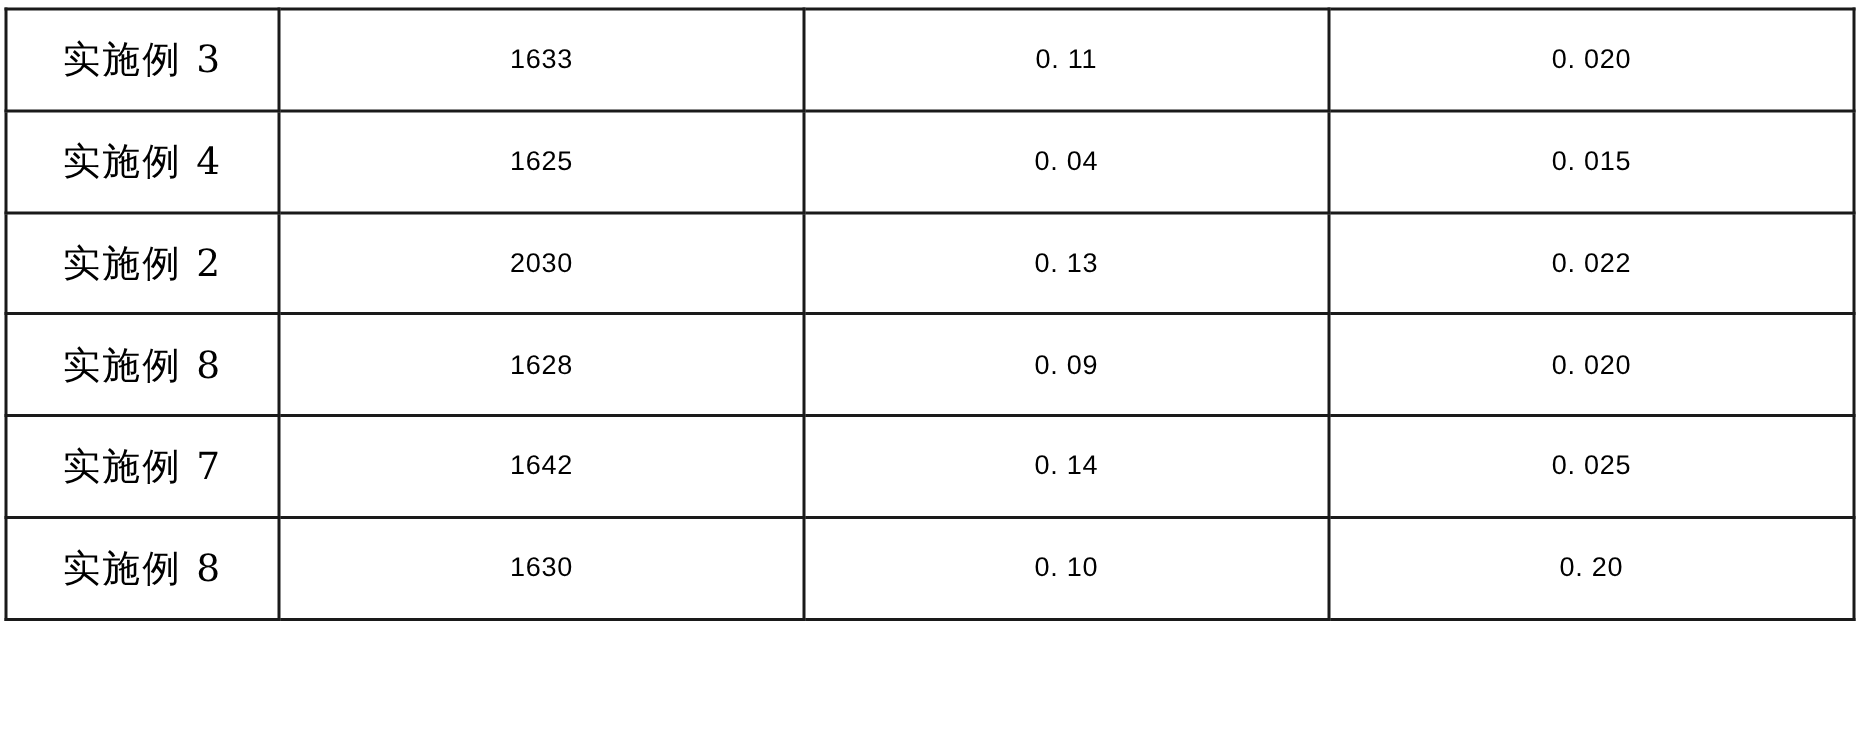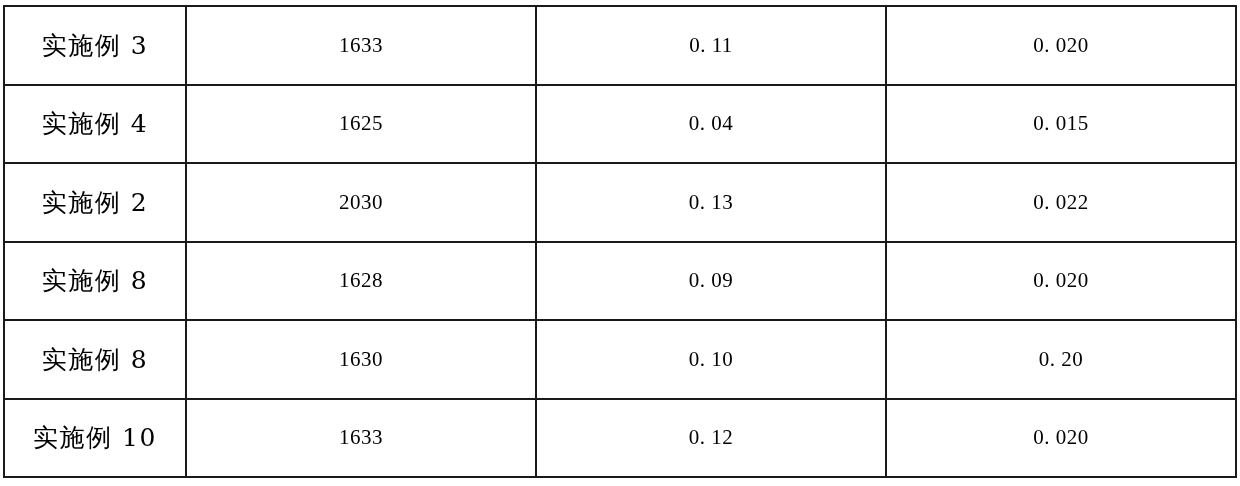--- a/index.html
+++ b/index.html
@@ -19,21 +19,21 @@
     width: 1240px;
     height: 486px;
     background: #ffffff;
   }
 
   table.data-table {
     position: absolute;
     left: 3px;
     top: 5px;
     width: 1232px;
-    height: 473px;
+    height: 409px;
     border-collapse: collapse;
     table-layout: fixed;
     background: #ffffff;
   }
 
   table.data-table td {
     border: 2px solid #1a1a1a;
     padding: 0 6px;
     text-align: center;
     vertical-align: middle;
@@ -51,22 +51,22 @@
   
   td.cell-label {
     font-family: "DejaVu Serif", "Liberation Serif", serif;
     font-size: 25px;
     letter-spacing: 1.5px;
     font-weight: 400;
   }
 
   
   td.cell-num {
-    font-family: Liberation Serif, serif;
-    font-size: 21px;
+    font-family: Liberation Sans, sans-serif;
+    font-size: 18px;
     font-weight: 400;
     letter-spacing: 0.5px;
   }
 </style>
 </head>
 <body>
 
 <div id="sheet">
 
   <table class="data-table">
@@ -99,32 +99,32 @@
         <td class="cell-num">0. 022</td>
       </tr>
 
       <tr>
         <td class="cell-label">实施例 8</td>
         <td class="cell-num">1628</td>
         <td class="cell-num">0. 09</td>
         <td class="cell-num">0. 020</td>
       </tr>
 
+      <tr>
+        <td class="cell-label">实施例 7</td>
+        <td class="cell-num">1642</td>
+        <td class="cell-num">0. 14</td>
+        <td class="cell-num">0. 025</td>
+      </tr>
 
       <tr>
         <td class="cell-label">实施例 8</td>
         <td class="cell-num">1630</td>
         <td class="cell-num">0. 10</td>
         <td class="cell-num">0. 20</td>
       </tr>
 
 
-      <tr>
-        <td class="cell-label">实施例 10</td>
-        <td class="cell-num">1633</td>
-        <td class="cell-num">0. 12</td>
-        <td class="cell-num">0. 020</td>
-      </tr>
 
     </tbody>
   </table>
 
 </div>
 
 </body></html>

